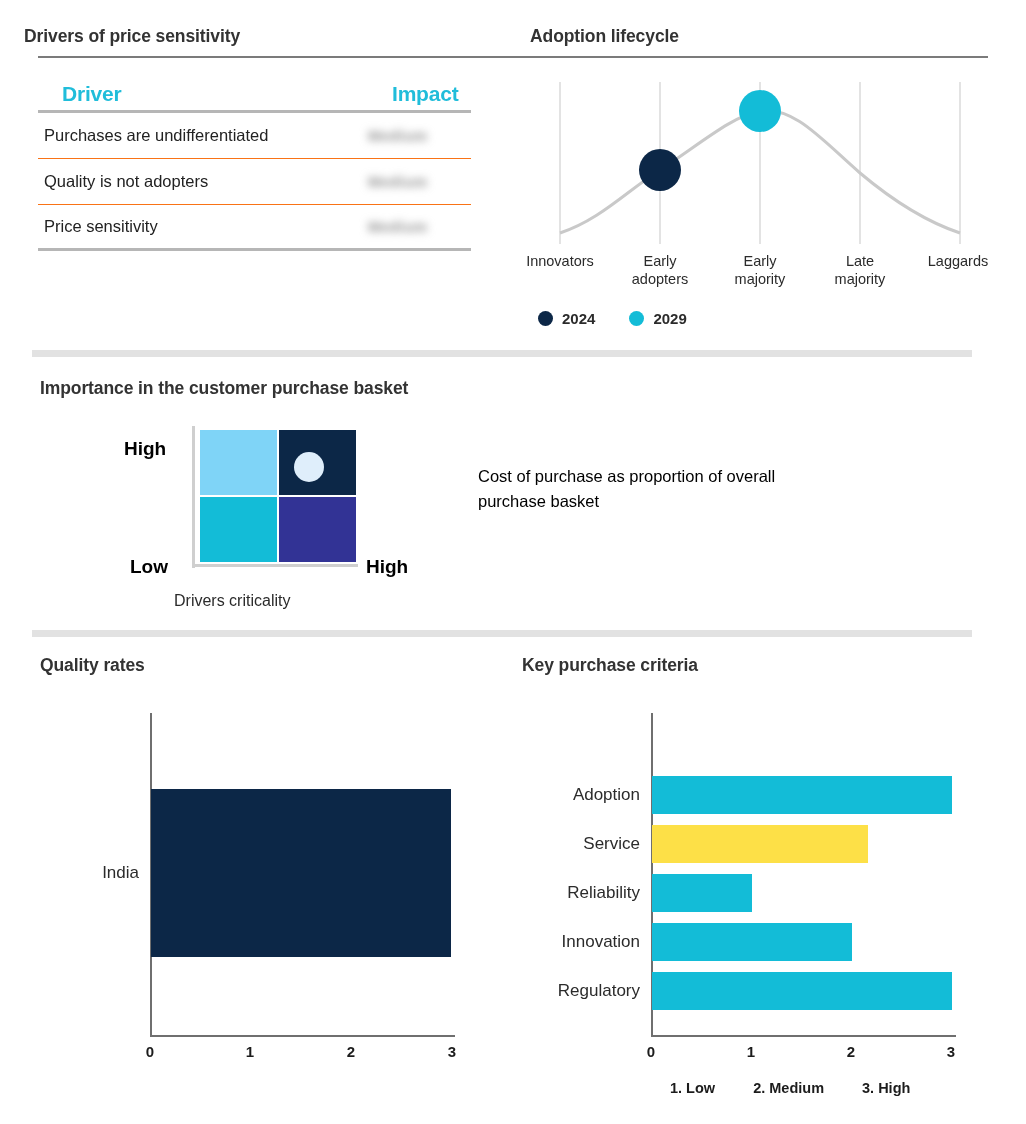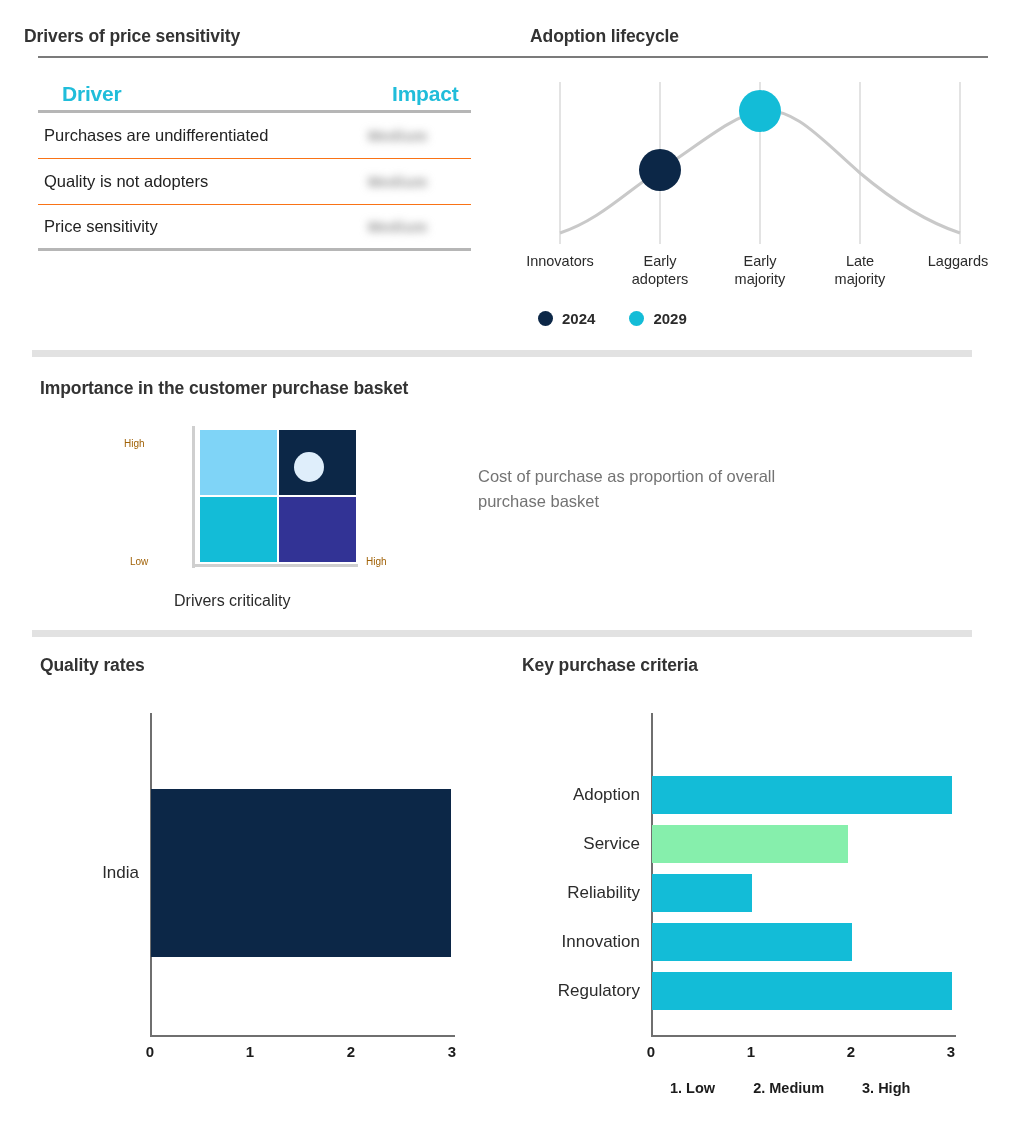--- a/index.html
+++ b/index.html
@@ -71,25 +71,25 @@
     display: grid; grid-template-columns: 1fr 1fr; grid-template-rows: 1fr 1fr;
     gap: 2px;
   }
   #grid > div { width: 100%; height: 100%; }
   .circle-mark {
     position: absolute; width: 30px; height: 30px; border-radius: 50%;
     background: #dfeefb; right: 32px; top: 22px;
   }
   .axis-v { position: absolute; width: 3px; background: #cfcfcf; }
   .axis-h { position: absolute; height: 3px; background: #cfcfcf; }
-  .axlab { position: absolute; font-size: 10px; font-weight: normal; color: #a16207; }
+  .axlab { position: absolute; font-size: 19px; font-weight: bold; color: #000000; }
   .axcap { position: absolute; font-size: 16px; color: #2b2b2b; }
   #matrix-note {
     position: absolute; left: 440px; top: 86px; width: 360px;
-    font-size: 16.5px; line-height: 25px; color: #737373;
+    font-size: 16.5px; line-height: 25px; color: #000000;
   }
 
   
   #adopt { position: absolute; left: 38px; top: 655px; width: 460px; }
   #kpc   { position: absolute; left: 520px; top: 655px; width: 470px; }
 
   .hchart { position: relative; }
   .cat-label {
     position: absolute; right: 100%; padding-right: 12px;
     font-size: 17px; color: #2b2b2b; white-space: nowrap;
@@ -242,21 +242,21 @@
 
     <div class="hchart" style="position:absolute;left:0;top:58px;width:470px;height:330px;">
       <div class="vaxis" style="left:131px;top:0;height:322px;"></div>
       <div class="haxis" style="left:131px;top:322px;width:305px;"></div>
 
 
       <div class="bar" style="left:132px;top:63px;width:300px;height:38px;background:#13bcd7;">
         <span class="cat-label" style="top:50%;">Adoption</span>
       </div>
 
-      <div class="bar" style="left:132px;top:112px;width:196px;height:38px;background:#86efac;">
+      <div class="bar" style="left:132px;top:112px;width:216px;height:38px;background:#fde047;">
         <span class="cat-label" style="top:50%;">Service</span>
       </div>
 
       <div class="bar" style="left:132px;top:161px;width:100px;height:38px;background:#13bcd7;">
         <span class="cat-label" style="top:50%;">Reliability</span>
       </div>
 
       <div class="bar" style="left:132px;top:210px;width:200px;height:38px;background:#13bcd7;">
         <span class="cat-label" style="top:50%;">Innovation</span>
       </div>

